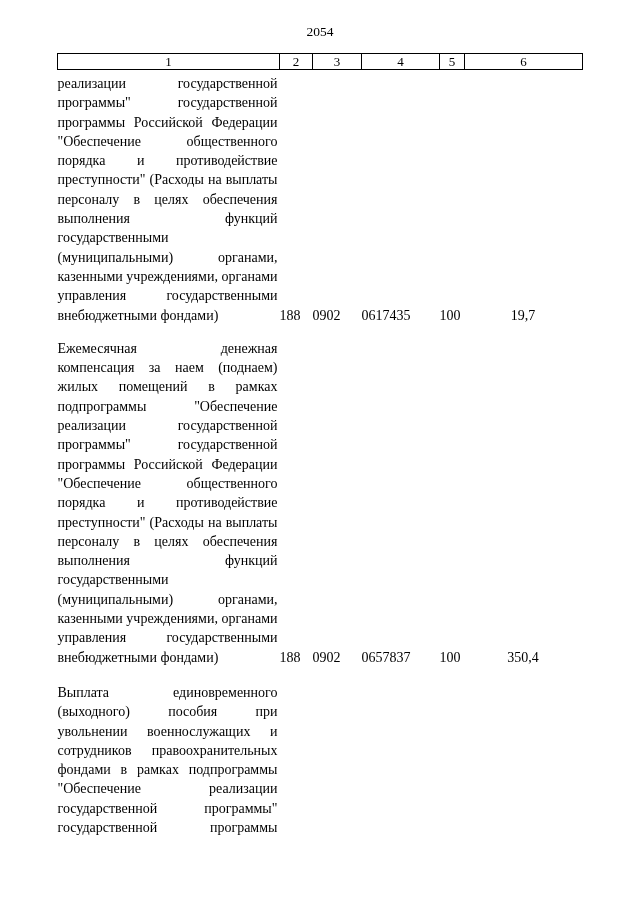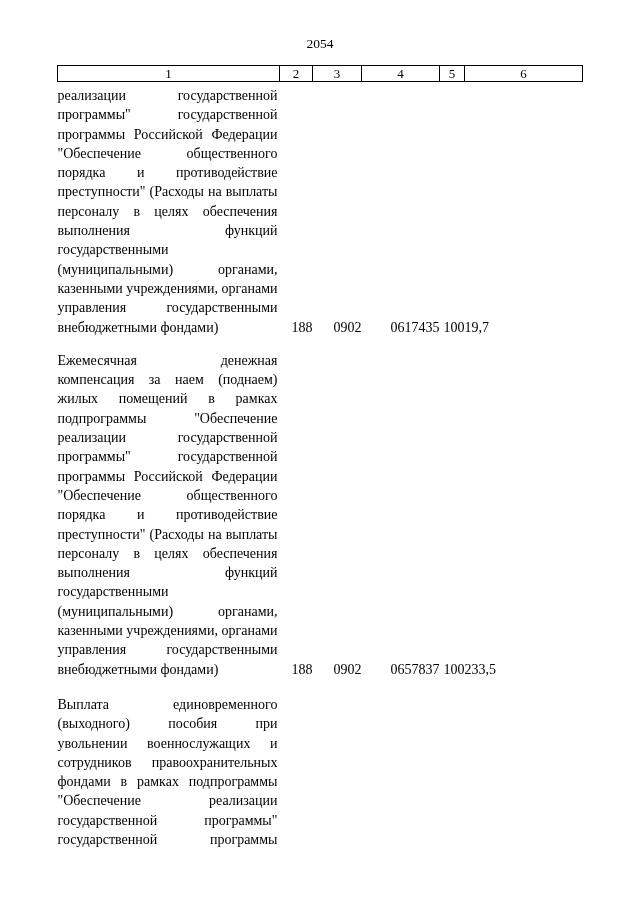--- a/index.html
+++ b/index.html
@@ -14,21 +14,21 @@
     font-family: "Liberation Serif", serif;
     font-size: 14px;
     overflow: hidden;
   }
   .page {
     position: relative;
     width: 640px;
     height: 905px;
   }
   .page-number {
-    padding-top: 36px;
+    padding-top: 24px;
     text-align: center;
     font-size: 13.5px;
   }
   .doc-table {
     margin: 13px 0 0 57px;
     width: 525px;
     border-collapse: collapse;
     table-layout: fixed;
   }
   .doc-table thead td {
@@ -43,24 +43,24 @@
   .doc-table tbody td {
     vertical-align: bottom;
     line-height: 19.3px;
     padding: 0;
   }
   .doc-table tbody td.c1 {
     text-align: justify;
     padding-right: 2px;
   }
   .doc-table tbody td.num {
-    text-align: right;
+    text-align: left;
   }
   .doc-table tbody td.c6 {
-    text-align: left;
+    text-align: center;
     padding-right: 1px;
   }
   .doc-table tbody tr.r1 td { padding-top: 4px; }
   .doc-table tbody tr.r2 td { padding-top: 14px; font-family: Liberation Serif, serif; }
   .doc-table tbody tr.r3 td { padding-top: 16px; }
   
   .doc-table tbody tr.r3 td.c1 { text-align-last: justify; }
 </style>
 </head>
 <body>
@@ -100,21 +100,21 @@
         <td class="num">100</td>
         <td class="num c6">19,7</td>
       </tr>
 
       <tr class="r2">
         <td class="c1">Ежемесячная денежная компенсация за наем (поднаем) жилых помещений в рамках подпрограммы "Обеспечение реализации государственной программы" государственной программы Российской Федерации "Обеспечение общественного порядка и противодействие преступности" (Расходы на выплаты персоналу в целях обеспечения выполнения функций государственными (муниципальными) органами, казенными учреждениями, органами управления государственными внебюджетными фондами)</td>
         <td class="num">188</td>
         <td class="num">0902</td>
         <td class="num">0657837</td>
         <td class="num">100</td>
-        <td class="num c6">233,5</td>
+        <td class="num c6">350,4</td>
       </tr>
 
       <tr class="r3">
         <td class="c1">Выплата единовременного (выходного) пособия при увольнении военнослужащих и сотрудников правоохранительных фондами в рамках подпрограммы "Обеспечение реализации государственной программы" государственной программы</td>
         <td class="num"></td>
         <td class="num"></td>
         <td class="num"></td>
         <td class="num"></td>
         <td class="num c6"></td>
       </tr>

